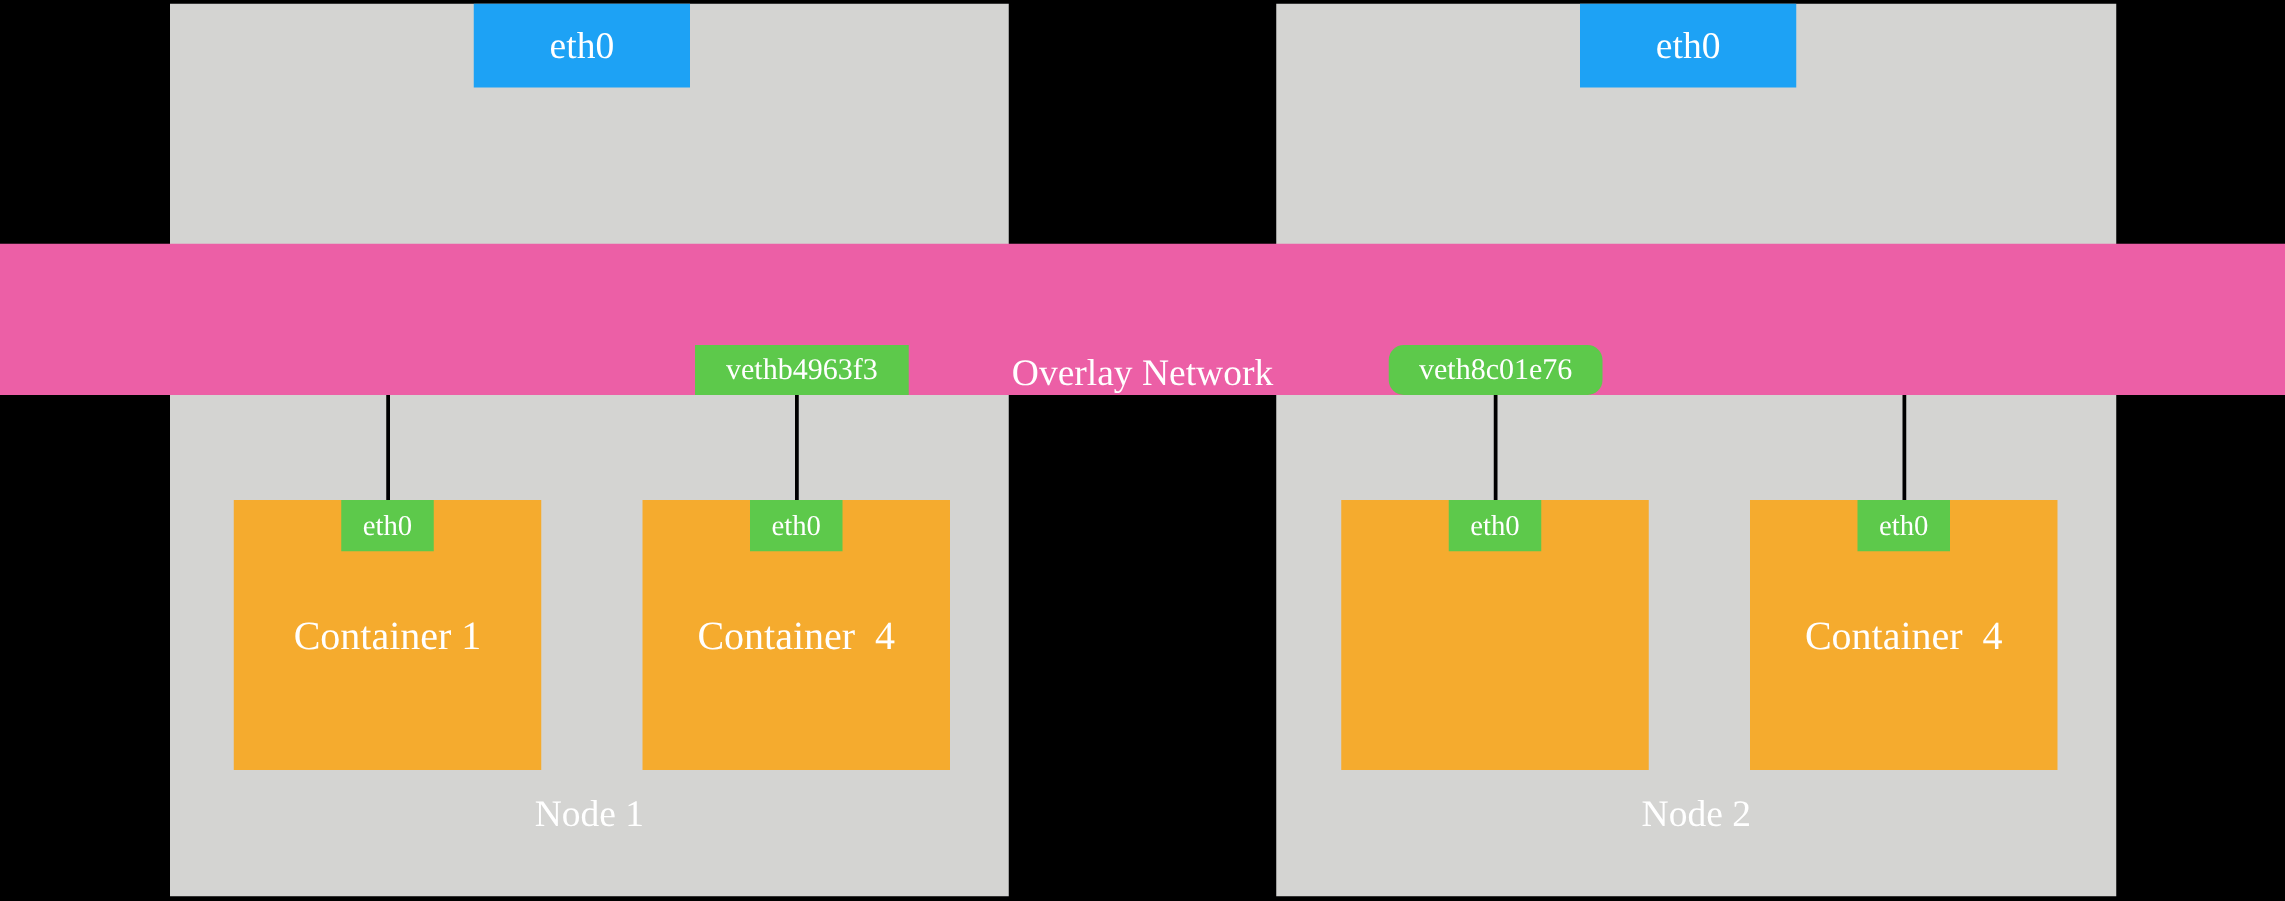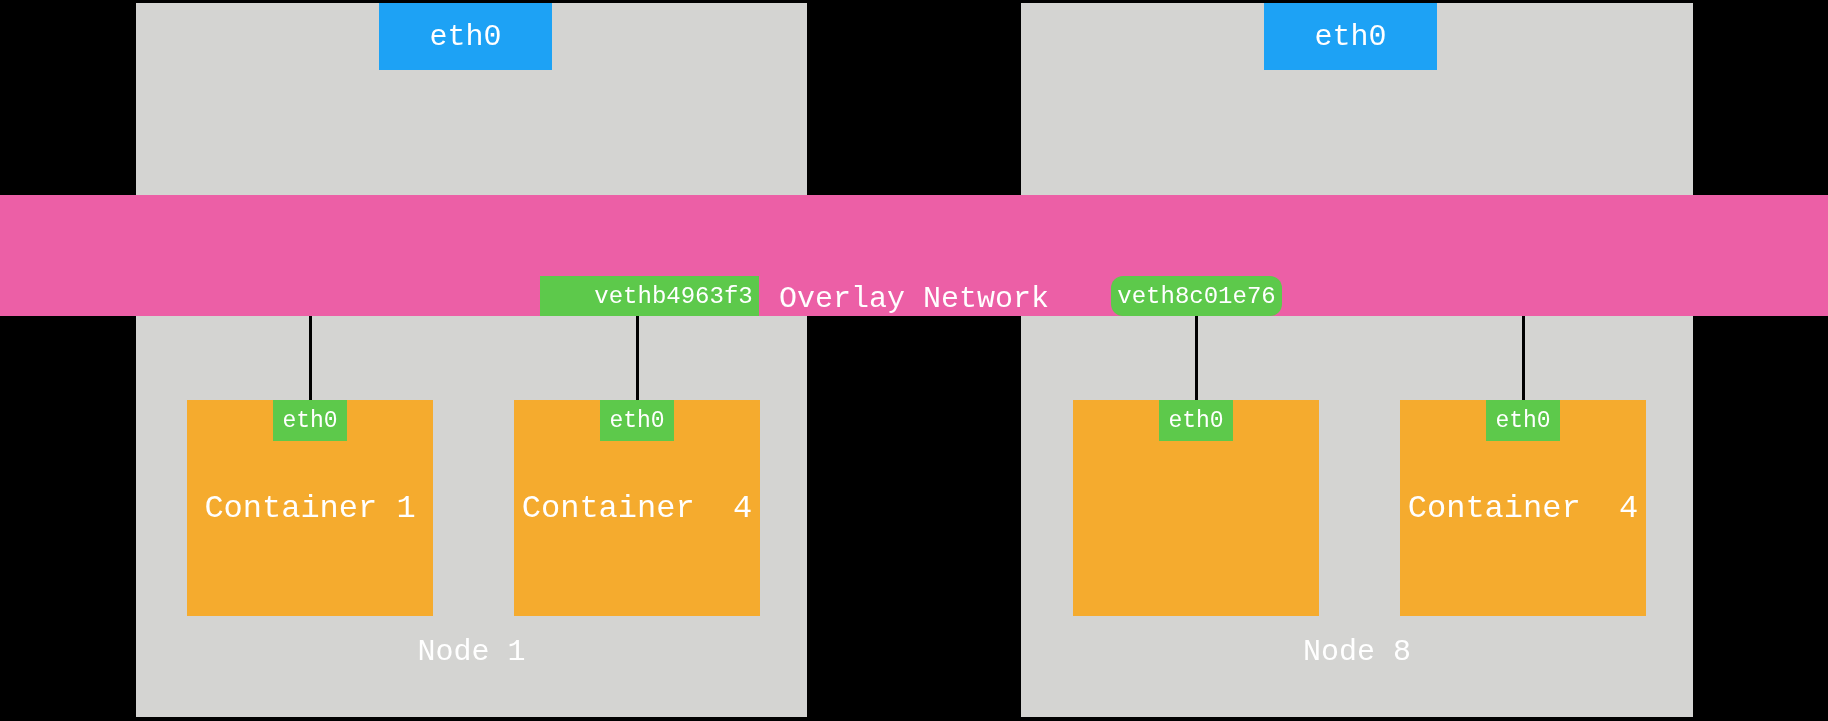--- a/index.html
+++ b/index.html
@@ -5,21 +5,21 @@
   html, body {
     margin: 0;
     padding: 0;
     background: #000000;
   }
   .stage {
     position: relative;
     width: 1828px;
     height: 721px;
     background: var(--background, #000000);
-    font-family: Liberation Mono, monospace;
+    font-family: Liberation Serif, serif;
     overflow: hidden;
   }
   .node {
     position: absolute;
     top: 3px;
     height: 714px;
     background: var(--node-fill, #D4D4D2);
   }
   .node-1 { left: 136px; width: 671px; }
   .node-2 { left: 1021px; width: 672px; }
@@ -71,21 +71,21 @@
     height: 40px;
     background: var(--veth-fill, #5DC94B);
     display: flex;
     align-items: center;
     justify-content: center;
     color: var(--text, #FFFFFF);
     font-size: 24px;
     white-space: pre;
   }
   .veth-1 { left: 225px; }
-  .veth-2 { left: 540px; padding-left: 48px; }
+  .veth-2 { left: 556px; }
   .veth-3 { left: 1111px; border-radius: 12px; }
   .veth-4 { left: 1438px; }
 
   .link {
     position: absolute;
     top: 316px;
     width: 3px;
     height: 84px;
     background: var(--connector, #000000);
   }
@@ -138,21 +138,21 @@
     <div class="host-eth">
       <span>eth0</span>
     </div>
     <div class="node-label">Node 1</div>
   </div>
 
   <div class="node node-2">
     <div class="host-eth">
       <span>eth0</span>
     </div>
-    <div class="node-label">Node 8</div>
+    <div class="node-label">Node 2</div>
   </div>
 
   <div class="overlay-band">
     <span class="overlay-label">Overlay Network</span>
   </div>
 
   <div class="veth veth-2">vethb4963f3</div>
   <div class="veth veth-3">veth8c01e76</div>
 
   <div class="link link-1"></div>

